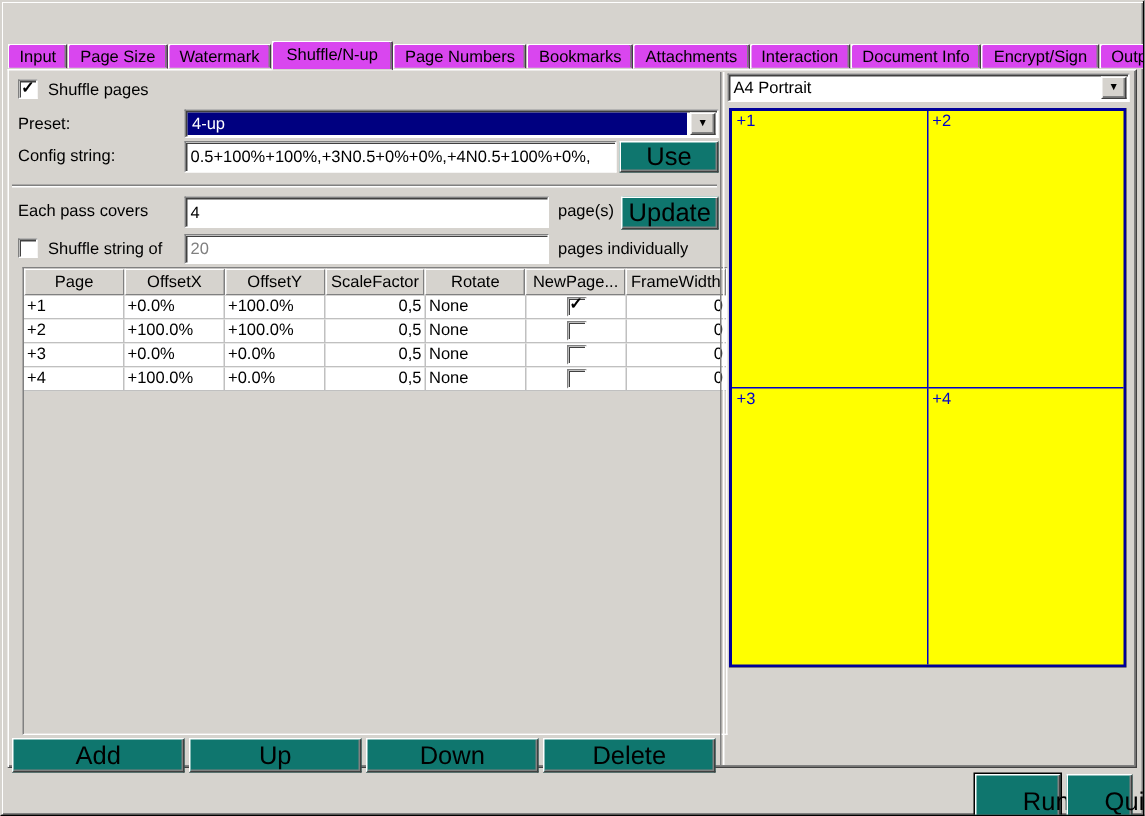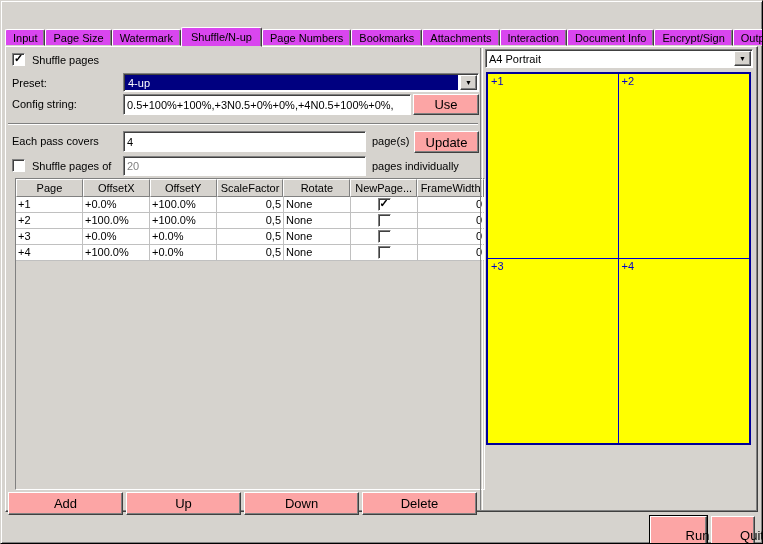--- a/index.html
+++ b/index.html
@@ -48,23 +48,23 @@
     box-shadow: inset -1px -1px 0 #808080;
     z-index:2;
   }
   .left-panel { position:absolute; left:0; top:0; width:474px; bottom:0; }
   .panel-divider { position:absolute; left:474px; top:1px; bottom:1px; width:3px;
     border-left:1px solid #808080; border-right:1px solid #fff; }
   .right-panel { position:absolute; left:479px; right:1px; top:0; bottom:0; }
   .lbl { position:absolute; white-space:nowrap; }
   
   .btn3d {
-    background:#fca5a5; border:1px solid; border-color:#fff #404040 #404040 #fff;
-    box-shadow: inset -1px -1px 0 #808080;
-    text-align:center; cursor:default; font-size:13px; color:#000;
+    background:#0f766e; border:1px solid; border-color:#fff #404040 #404040 #fff;
+    box-shadow: inset -1px -1px 0 #808080;
+    text-align:center; cursor:default; font-size:17px; color:#000;
     display:flex; align-items:center; justify-content:center; white-space:nowrap;
   }
   .field {
     background:#fff; border:1px solid; border-color:#808080 #fff #fff #808080;
     box-shadow: inset 1px 1px 0 #404040;
     padding:2px 3px; overflow:hidden; white-space:nowrap; font-size:11px;
     display:flex; align-items:center;
   }
   .field.disabled { color:#808080; }
   .checkbox {
@@ -159,21 +159,21 @@
       <div class="btn3d" style="position:absolute;left:407px;top:47px;width:66px;height:21px;">Use</div>
 
       <div class="groove" style="left:2px;right:2px;top:76px;"></div>
 
       <div class="lbl" style="left:6px;top:88px;">Each pass covers</div>
       <div class="field" style="position:absolute;left:117px;top:84px;width:243px;height:21px;">4</div>
       <div class="lbl" style="left:366px;top:88px;">page(s)</div>
       <div class="btn3d" style="position:absolute;left:408px;top:84px;width:65px;height:22px;">Update</div>
 
       <div class="checkbox" style="position:absolute;left:6px;top:112px;"></div>
-      <div class="lbl" style="left:26px;top:113px;">Shuffle pages of</div>
+      <div class="lbl" style="left:26px;top:113px;">Shuffle string of</div>
       <div class="field disabled" style="position:absolute;left:117px;top:109px;width:243px;height:20px;">20</div>
       <div class="lbl" style="left:366px;top:113px;">pages individually</div>
 
       <div class="tablepane">
         <div class="thead">
           <div class="th">Page</div>
           <div class="th">OffsetX</div>
           <div class="th">OffsetY</div>
           <div class="th">ScaleFactor</div>
           <div class="th">Rotate</div>

